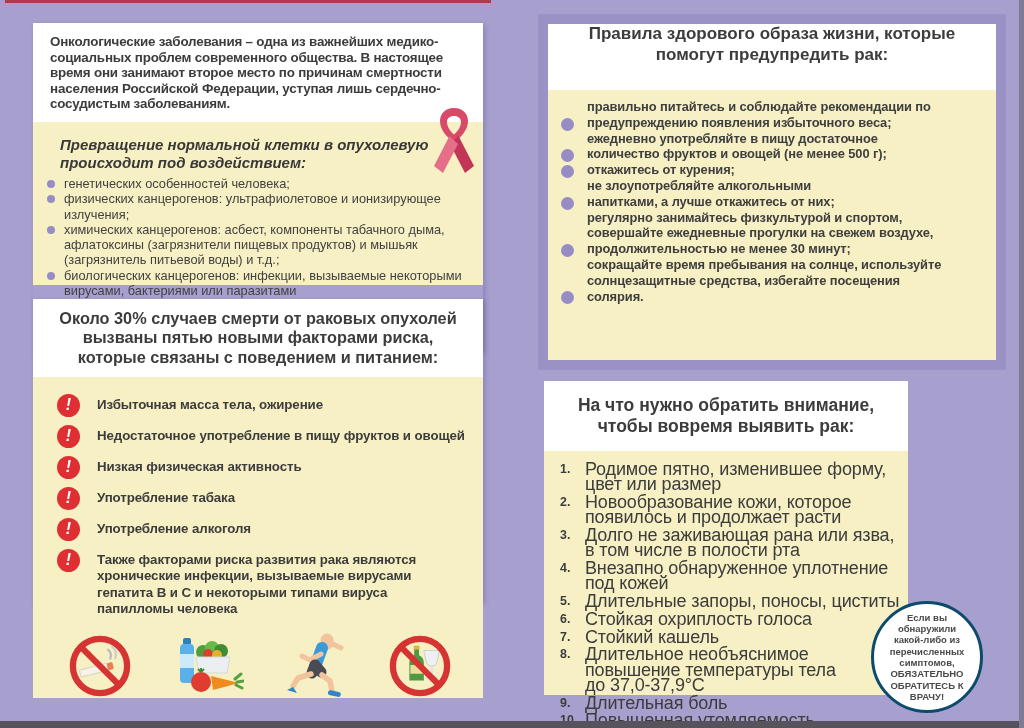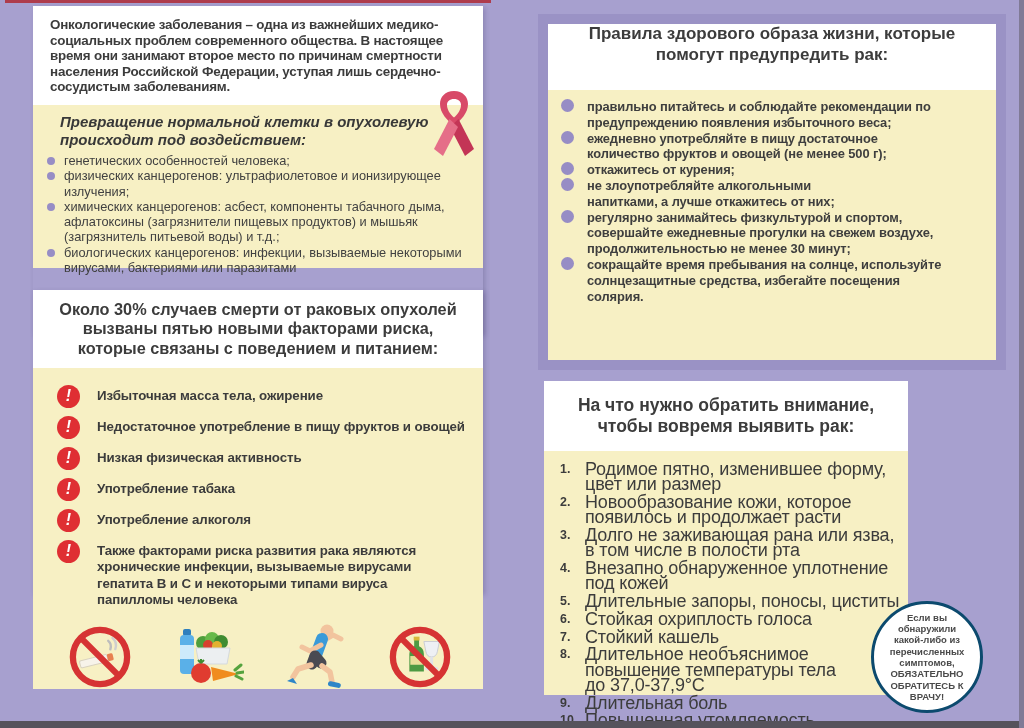--- a/index.html
+++ b/index.html
@@ -16,45 +16,45 @@
   .top-line { position:absolute; left:5px; top:0; width:486px; height:3px; background:#ae3c4c; }
   .bottom-bar { position:absolute; left:0; top:721px; width:1024px; height:7px; background:#56535c; }
   .right-strip { position:absolute; left:1019px; top:0; width:5px; height:728px; background:#807a96; }
 
   
   .white-sec { background:#ffffff; }
   .cream-sec { background:#f7f0c4; }
   ul,ol { margin:0; padding:0; list-style:none; }
 
   
-  #panel-intro { position:absolute; left:33px; top:6px; width:450px; height:328px; box-shadow:2px 2px 5px rgba(40,30,80,.22); }
+  #panel-intro { position:absolute; left:33px; top:23px; width:450px; height:328px; box-shadow:2px 2px 5px rgba(40,30,80,.22); }
   .intro-white { height:99px; padding:11px 10px 0 17px; font-weight:bold; font-size:13.4px; line-height:15.6px; letter-spacing:-0.2px; }
-  .intro-cream { height:163px; padding:8px 8px 0 12px; }
+  .intro-cream { height:163px; padding:14px 8px 0 12px; }
   .intro-sub { margin:0 0 5px 15px; font-style:italic; font-weight:bold; font-size:15px; line-height:17.5px; color:#383838; }
   .intro-list li { display:flex; align-items:flex-start; font-size:12.8px; line-height:15.3px; color:#414141; }
   .dot-sm { flex:none; width:8px; height:8px; border-radius:50%; background:#978dc5; margin:4px 9px 0 2px; }
   .ribbon-wrap { position:absolute; right:6px; top:84px; width:46px; height:74px; }
 
   
-  #panel-risk { position:absolute; left:33px; top:290px; width:450px; height:303px; box-shadow:2px 2px 5px rgba(40,30,80,.22); }
+  #panel-risk { position:absolute; left:33px; top:299px; width:450px; height:303px; box-shadow:2px 2px 5px rgba(40,30,80,.22); }
   .risk-white { height:78px; display:flex; align-items:center; justify-content:center; text-align:center;
                 font-weight:bold; font-size:16.3px; line-height:19.5px; padding:0 16px; }
   .risk-cream { height:321px; padding:17px 16px 0 24px; }
   .risk-list li { display:flex; align-items:flex-start; margin-bottom:8px; }
   .excl { flex:none; width:23px; height:23px; border-radius:50%; background:#df2f33; color:#fff;
           font-weight:bold; font-style:italic; font-size:16px; line-height:22px; text-align:center; margin-right:17px; }
   .risk-list .txt { font-weight:bold; font-size:13.3px; line-height:16.3px; padding-top:3px; letter-spacing:-0.1px; }
   .risk-icons { display:flex; justify-content:space-between; align-items:center; padding:6px 16px 0 12px; }
 
   
   #panel-rules { position:absolute; left:538px; top:14px; width:468px; height:356px; background:#9a92c5; padding:10px; }
   .rules-white { height:66px; display:flex; align-items:flex-start; justify-content:center; text-align:center;
                  font-weight:bold; font-size:17px; line-height:20.5px; }
   .rules-cream { height:270px; padding:9px 6px 0 13px; }
-  .rules-list li { display:flex; align-items:flex-start; }
+  .rules-list li { display:flex; align-items:flex-end; }
   .dot-lg { flex:none; width:13px; height:13px; border-radius:50%; background:#978dc5; margin-right:13px; }
   .rules-list .txt { font-weight:bold; font-size:12.9px; line-height:15.8px; letter-spacing:-0.1px; color:#3e3e3e; }
 
   
   #panel-symptoms { position:absolute; left:544px; top:381px; width:364px; height:314px; }
   .symptoms-white { height:70px; display:flex; align-items:center; justify-content:center; text-align:center;
                     font-weight:bold; font-size:17.5px; line-height:21.5px; }
   .symptoms-cream { height:244px; padding:11px 6px 0 16px; }
   .symptoms-list li { display:flex; align-items:flex-start; margin-bottom:2.6px; }
   .symptoms-list .num { flex:none; width:25px; font-weight:bold; font-size:12.4px; line-height:15.2px; }

